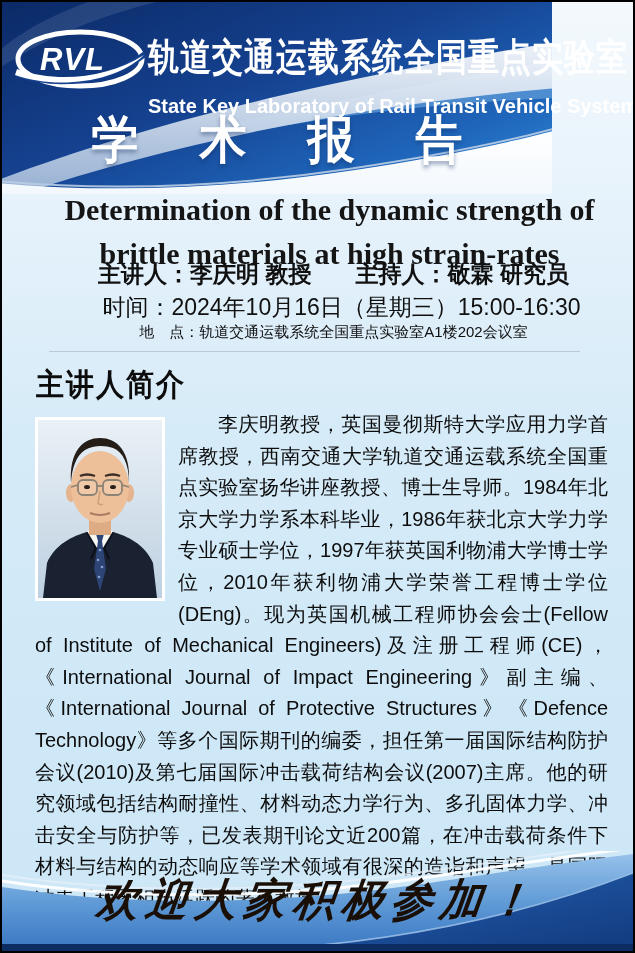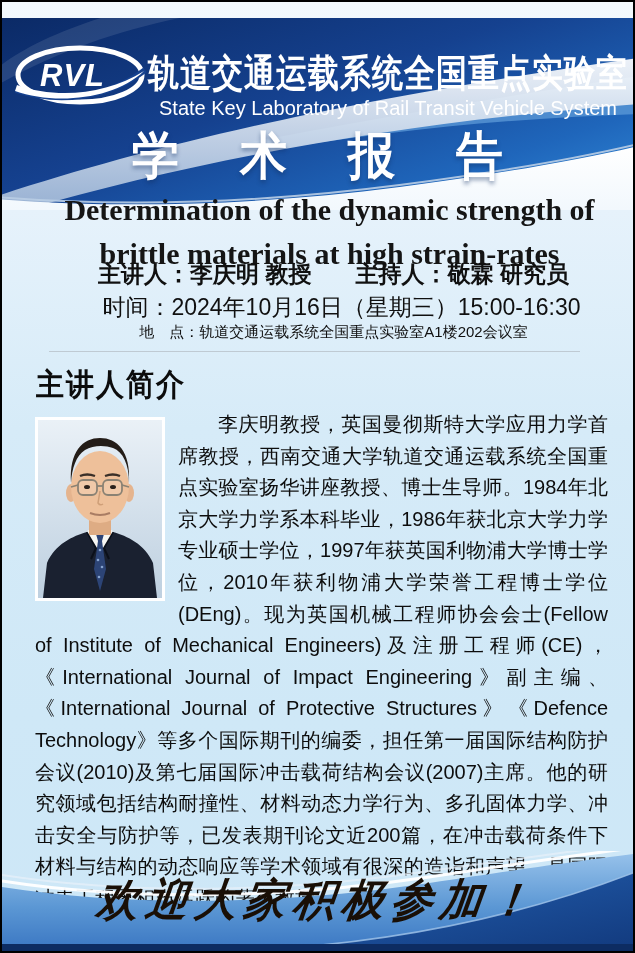--- a/index.html
+++ b/index.html
@@ -6,29 +6,29 @@
   .poster{
     position:relative;
     width:635px;height:953px;
     box-sizing:border-box;
     border:2px solid #000;
     overflow:hidden;
     background:linear-gradient(180deg,#f3f9fd 0%,#e6f2fb 22%,#d6ebf8 45%,#cfe8f7 75%,#cde7f7 100%);
     font-family:"Liberation Sans", sans-serif;
   }
   
-  .top-area{position:absolute;top:16px;left:0;width:631px;height:192px;}
+  .top-area{position:absolute;top:0;left:0;width:550px;height:192px;}
   .top-waves{position:absolute;top:0;left:0;width:100%;height:100%;}
   .logo{position:absolute;top:24px;left:12px;width:134px;height:68px;}
-  .lab-names{position:absolute;top:30px;left:146px;width:480px;text-align:center;color:#fff;}
+  .lab-names{position:absolute;top:30px;left:146px;width:480px;text-align:left;color:#fff;}
   .lab-cn{
     font-size:31px;font-weight:800;letter-spacing:1px;white-space:nowrap;
     transform:scaleY(1.22);transform-origin:top center;
   }
-  .lab-en{font-size:20px;font-weight:400;margin-top:7px;white-space:nowrap;letter-spacing:0px;}
+  .lab-en{font-size:20px;font-weight:700;margin-top:21px;white-space:nowrap;letter-spacing:0px;}
   .banner-title{
     position:absolute;top:104px;left:0;width:100%;text-align:center;
     color:#fff;font-size:47px;font-weight:800;letter-spacing:24px;padding-left:24px;
     box-sizing:border-box;white-space:nowrap;
     transform:scaleY(1.08);transform-origin:top center;
     text-shadow:0 3px 4px rgba(18,48,100,.45);
     z-index:4;
   }
   
   .talk-title{

